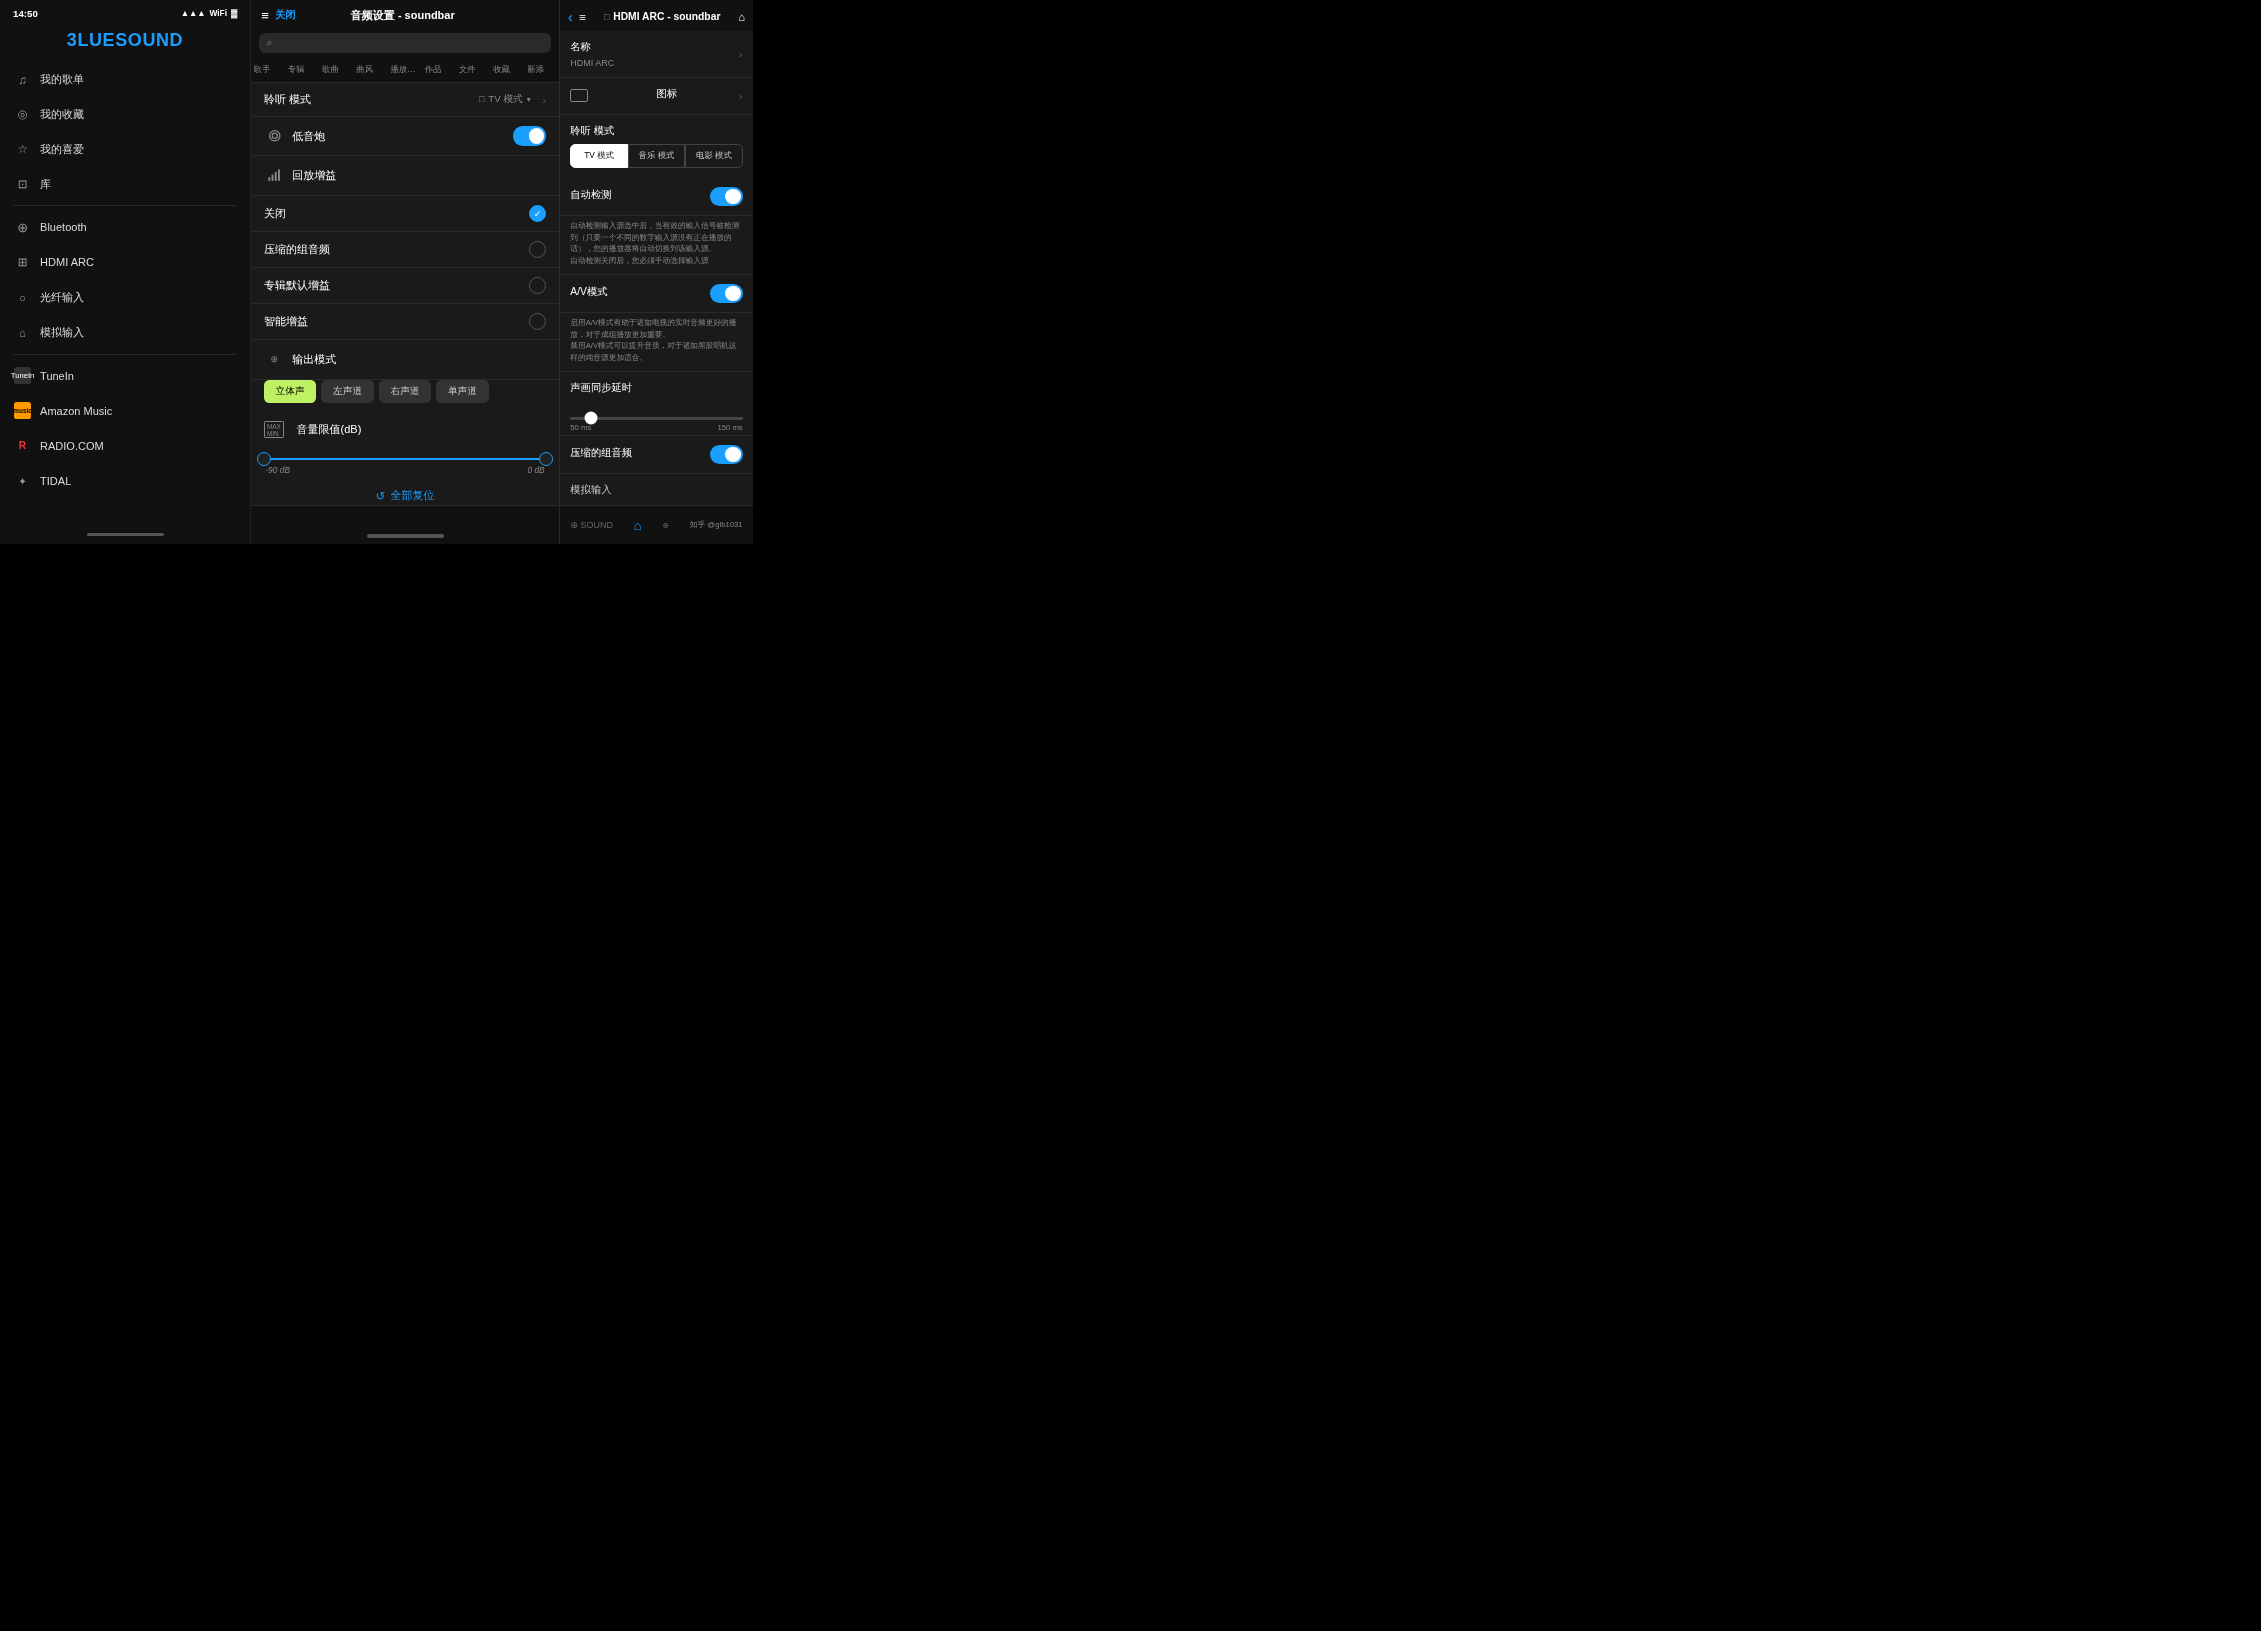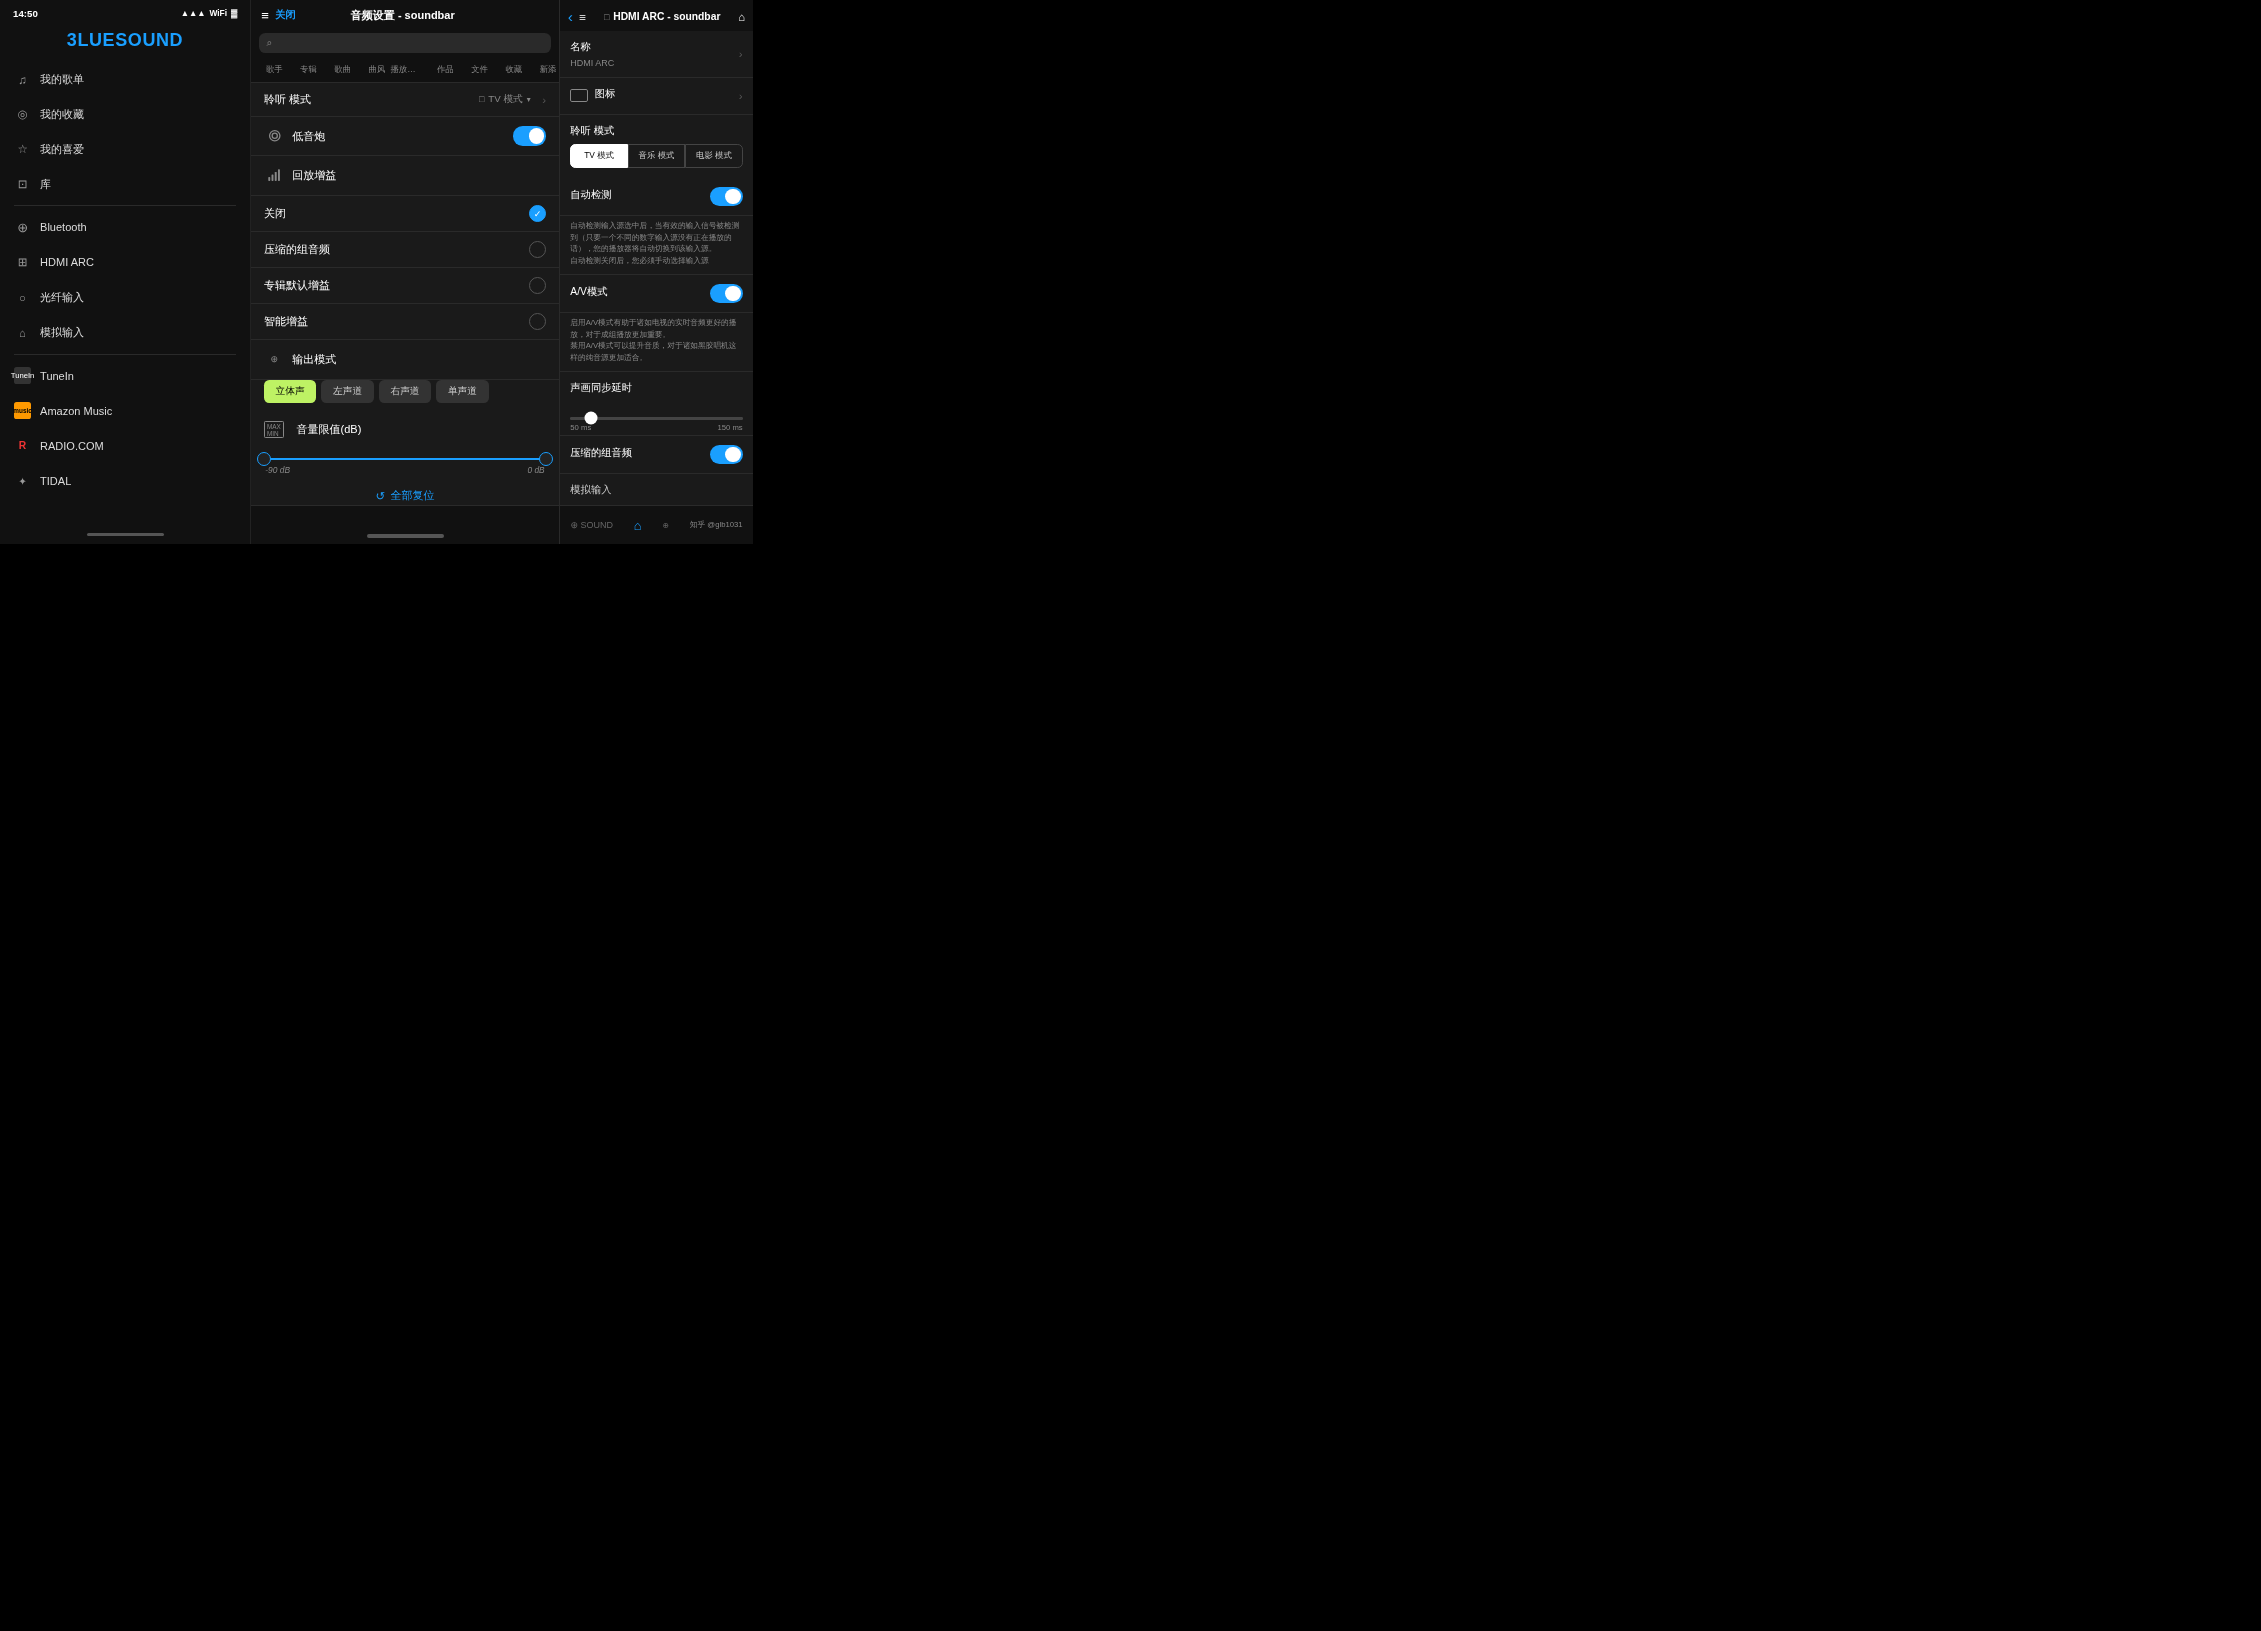--- a/index.html
+++ b/index.html
@@ -128,21 +128,21 @@
       cursor: pointer;
     }
     .panel-tabs-row {
       display: flex;
       background: #111;
       border-bottom: 0.6px solid #2a2a2a;
       overflow: hidden;
     }
     .panel-tab {
       flex: 1;
-      text-align: right;
+      text-align: left;
       padding: 6.4px 2.6px;
       color: #888;
       font-size: 8.4px;
       cursor: pointer;
       white-space: nowrap;
       overflow: hidden;
       text-overflow: ellipsis;
     }
     .panel-search {
       background: #111;
@@ -665,21 +665,21 @@
     <div class="right-row">
       <div style="flex:1;">
         <div class="right-section-title">名称</div>
         <div class="right-section-value">HDMI ARC</div>
       </div>
       <span class="right-section-arrow">›</span>
     </div>
 
     <div class="right-row">
       <div class="right-icon-placeholder"></div>
-      <div style="flex:1;" class="right-section-title">图标</div>
+      <div style="flex:1;text-align:center;" class="right-section-title">图标</div>
       <span class="right-section-arrow">›</span>
     </div>
 
     <div style="padding:9px 10.3px 2.6px;border-bottom:none;">
       <div class="right-section-title">聆听 模式</div>
     </div>
     <div class="mode-group">
       <div class="mode-group-btn mode-group-btn-active">TV 模式</div>
       <div class="mode-group-btn">音乐 模式</div>
       <div class="mode-group-btn">电影 模式</div>

